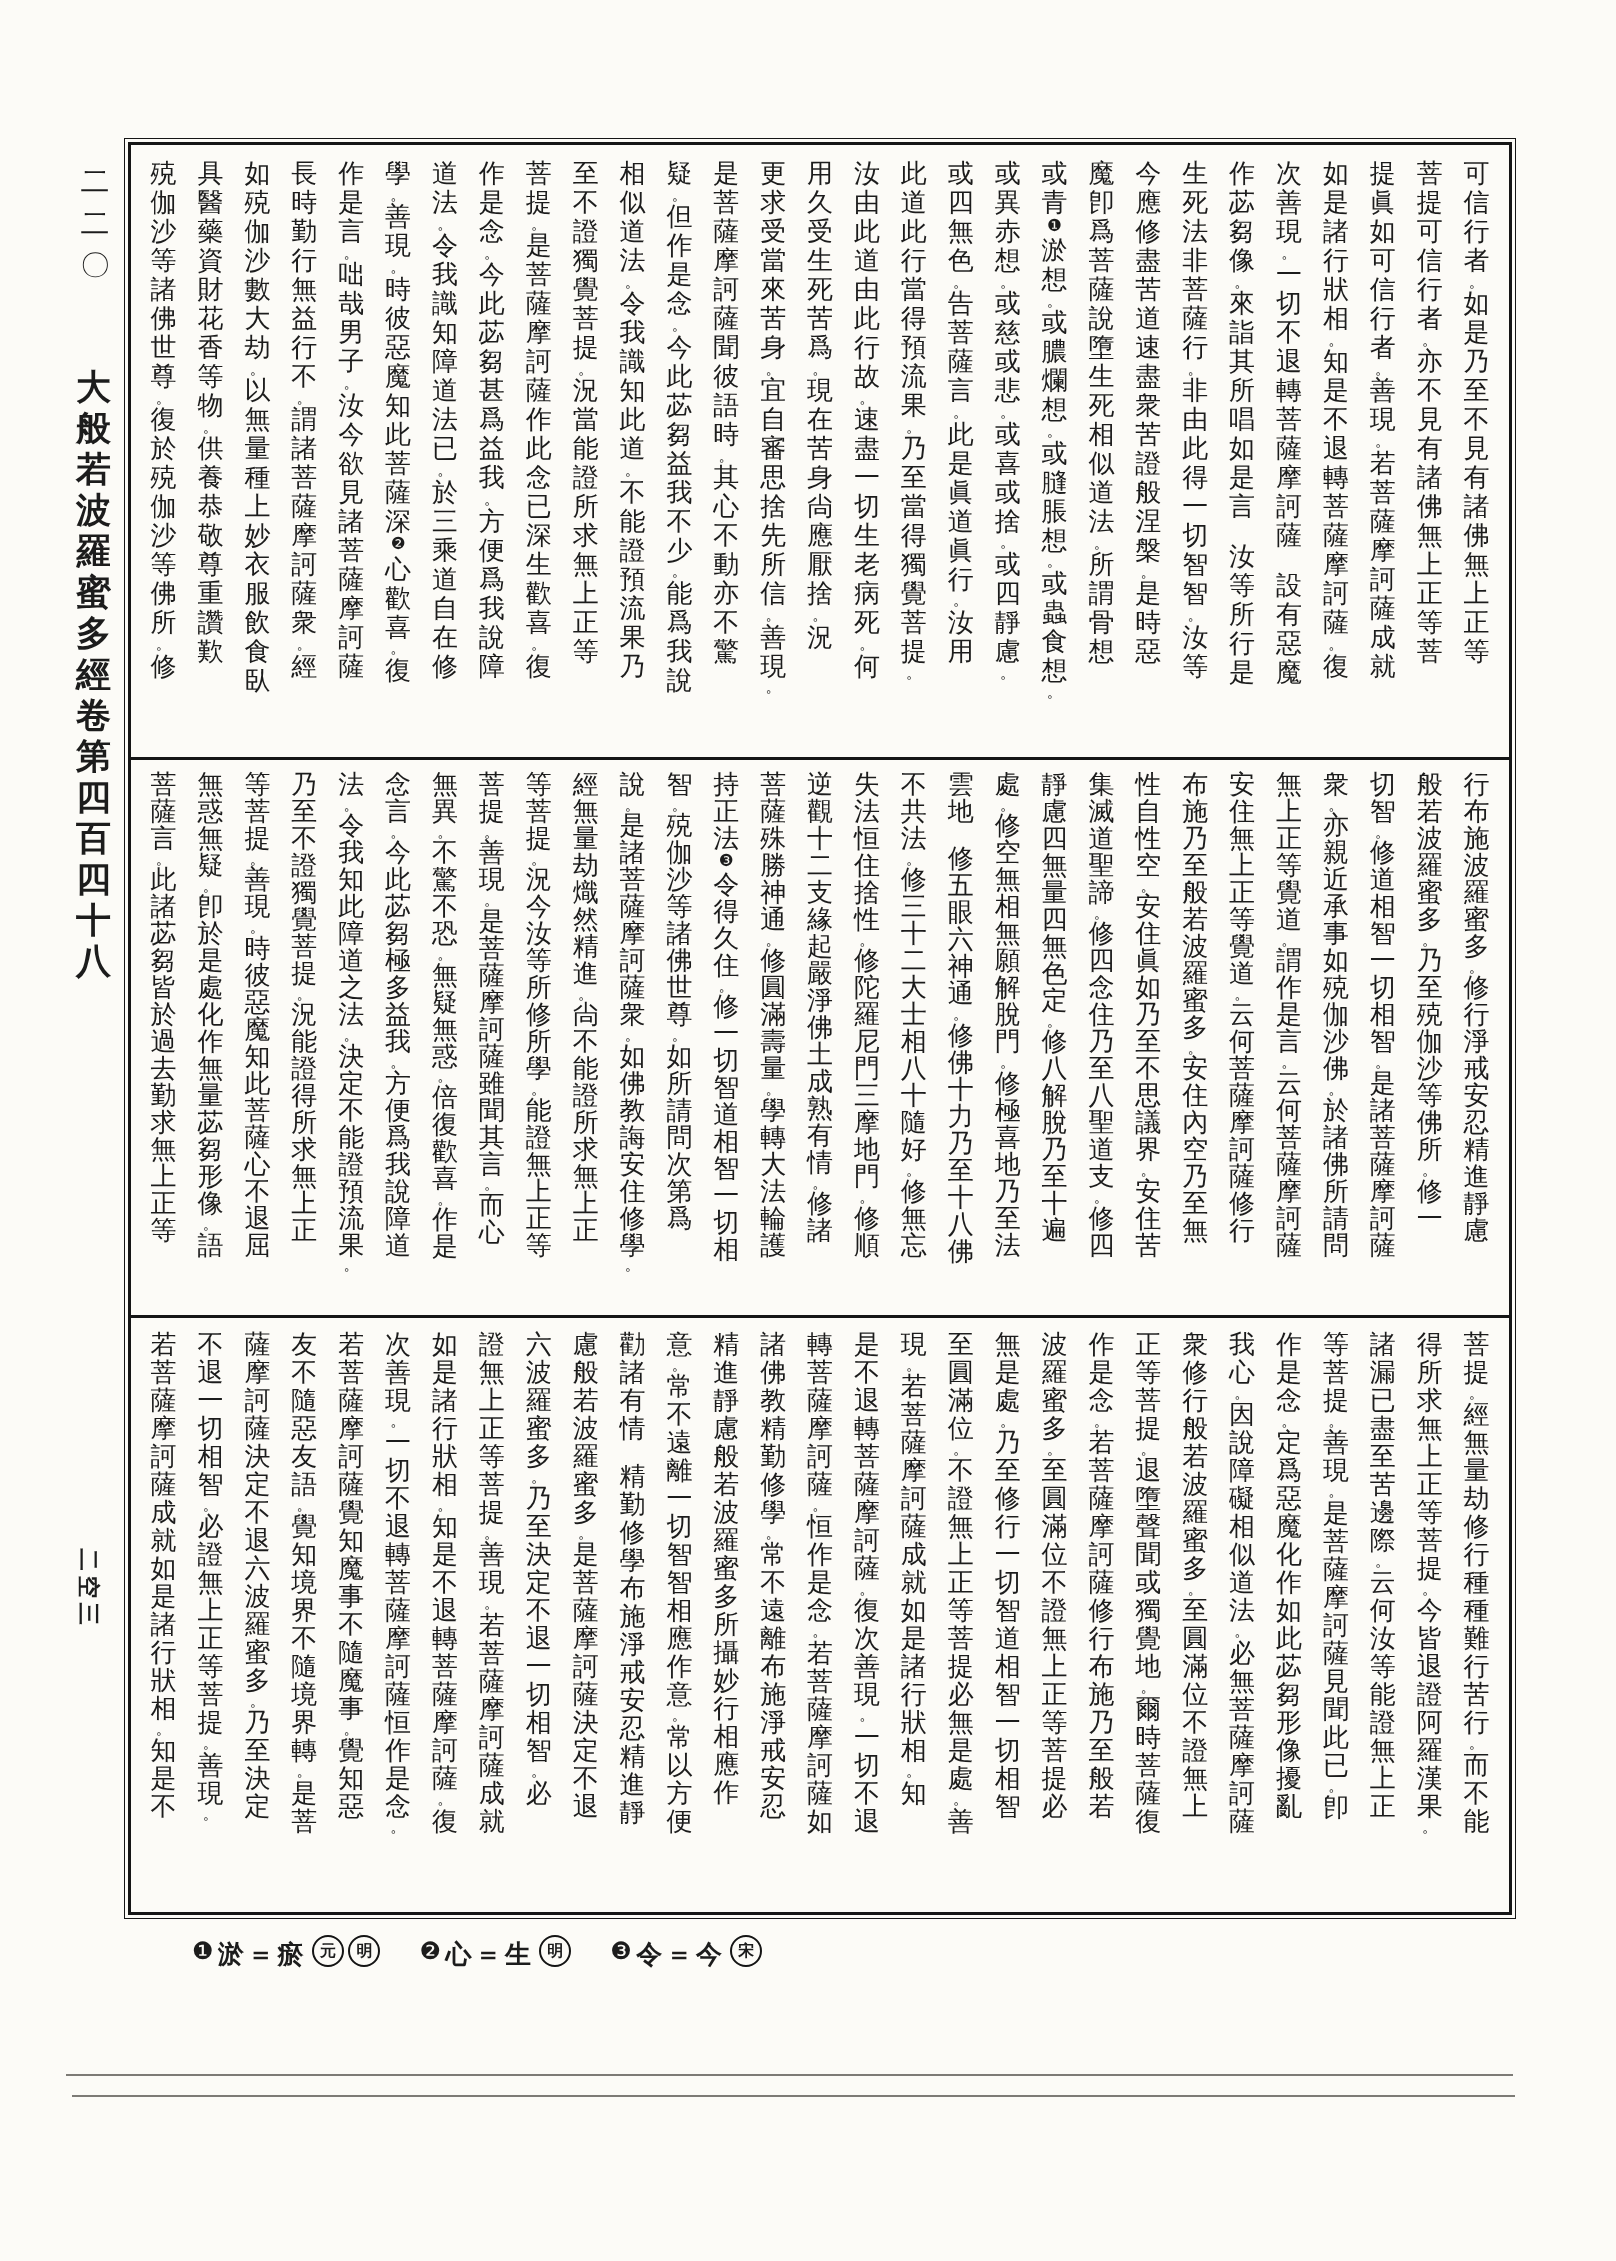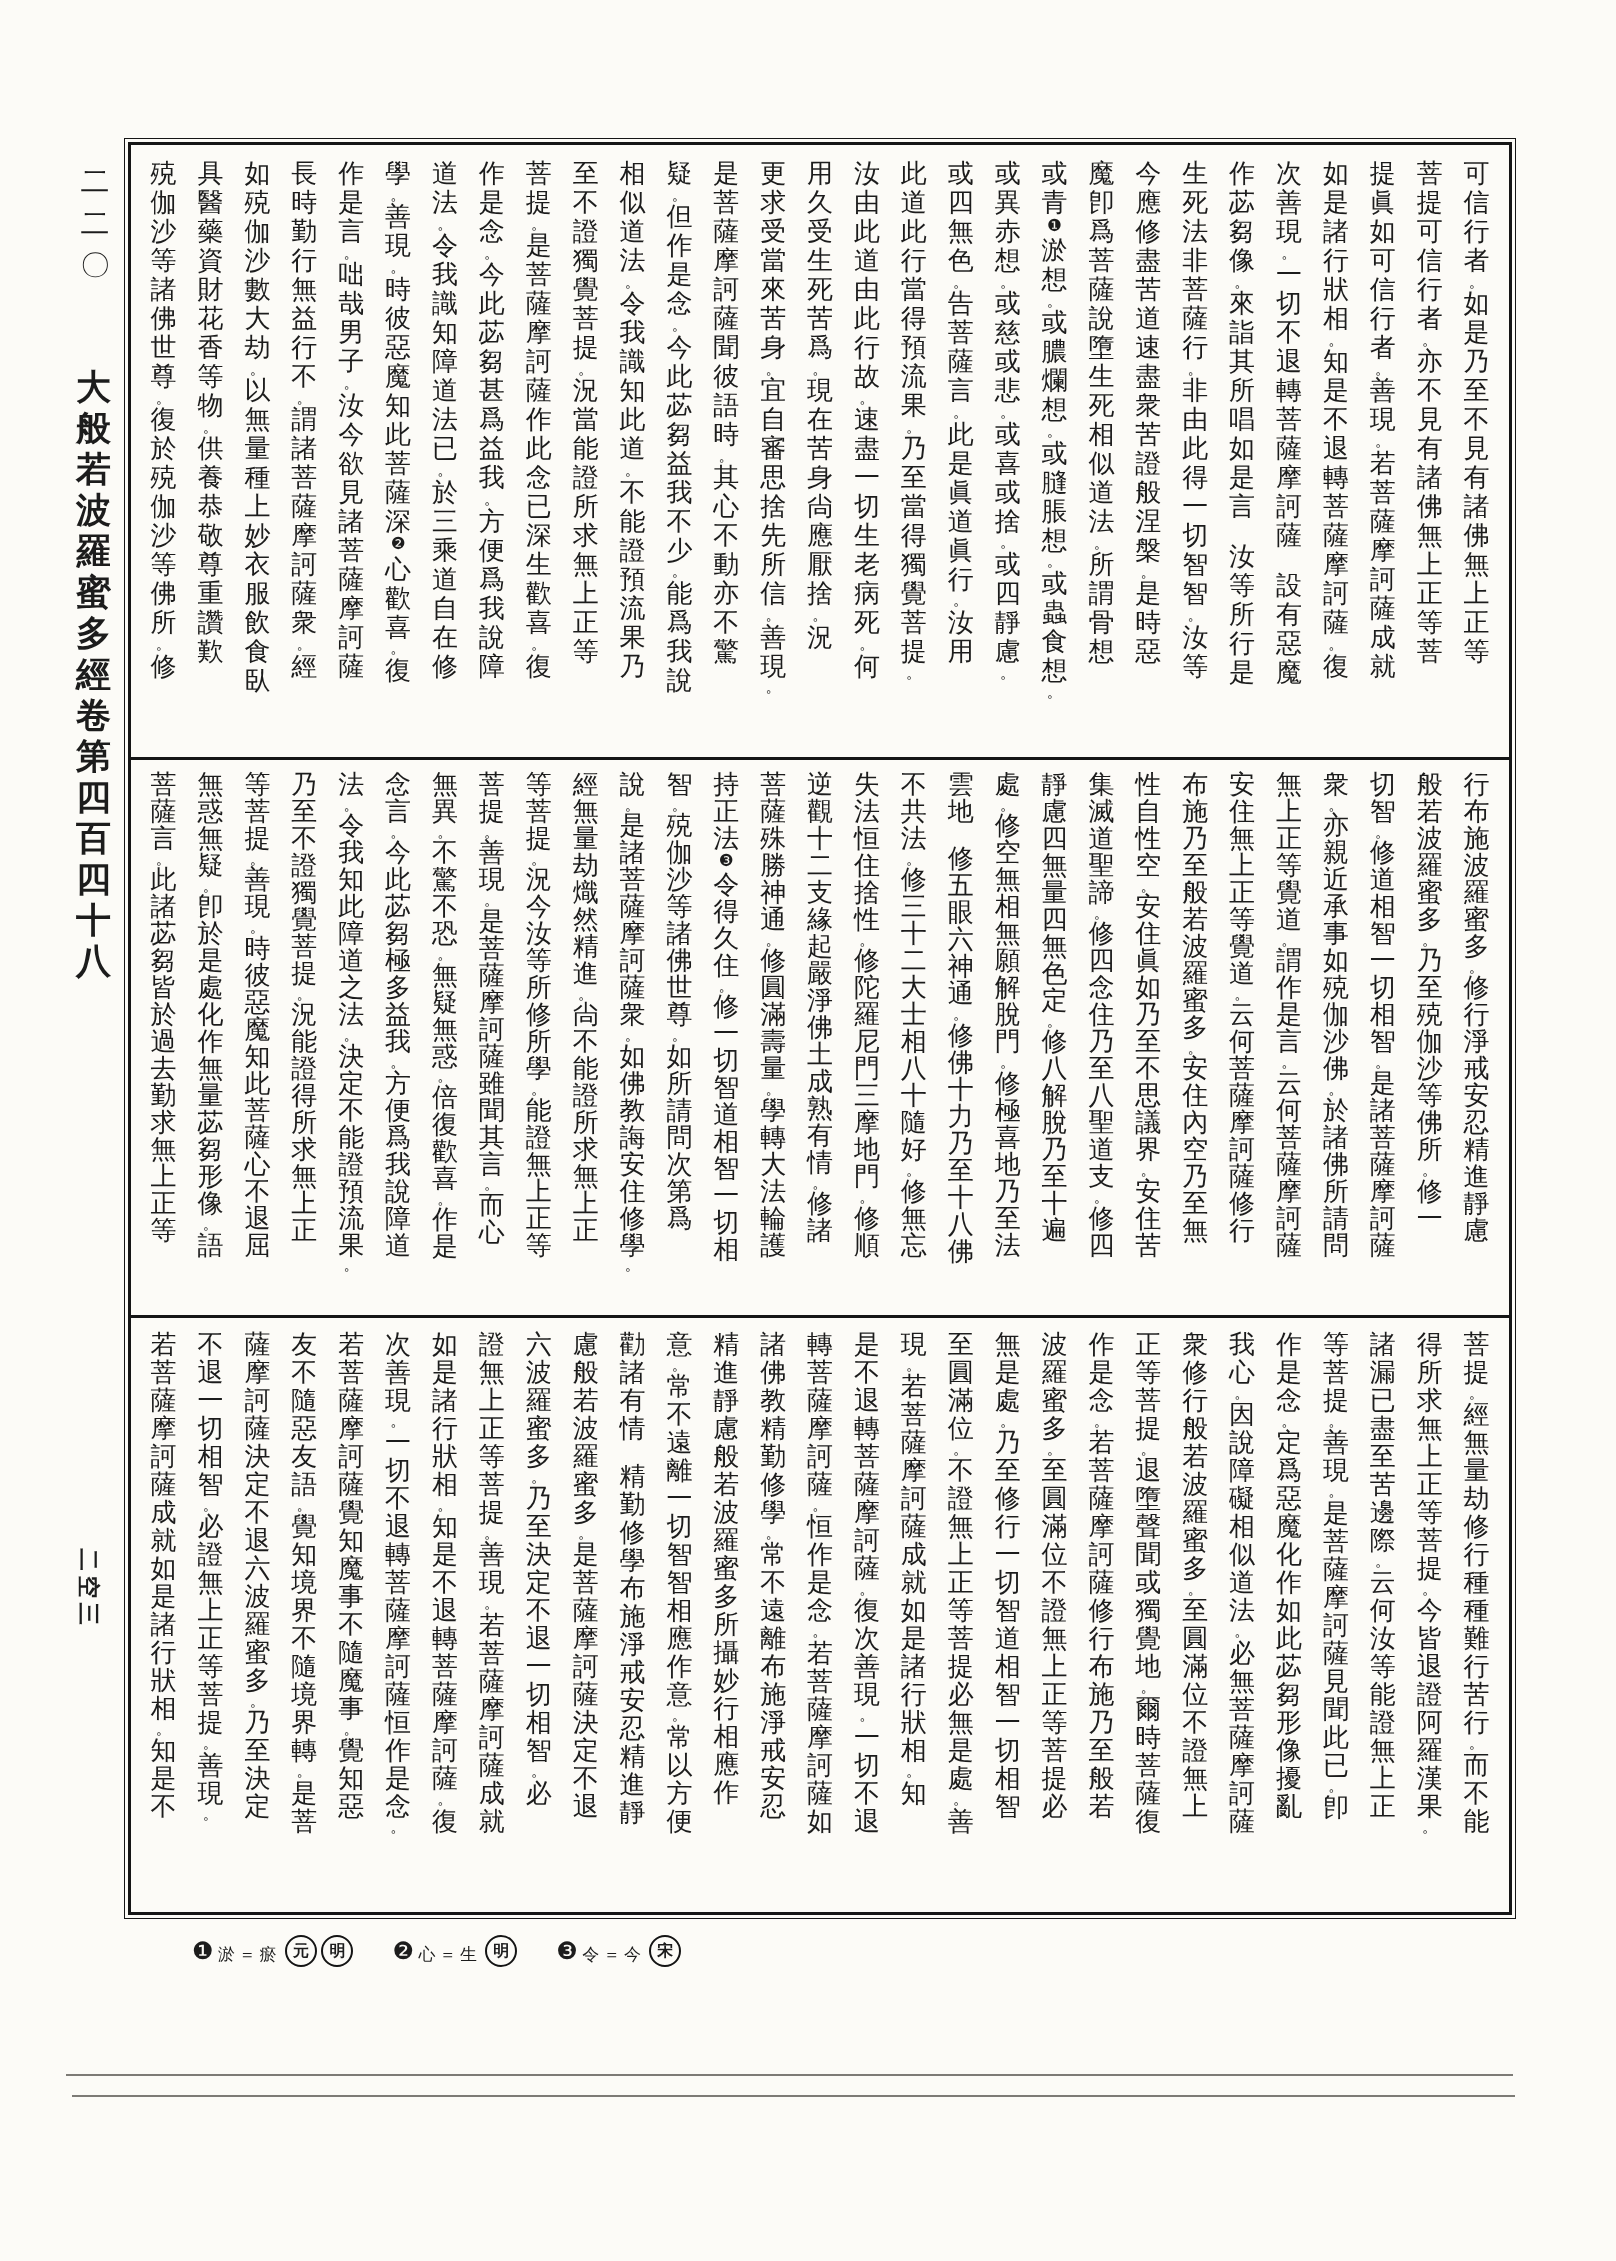--- a/index.html
+++ b/index.html
@@ -49,21 +49,21 @@
     transform:rotate(90deg);
     font-size:22.6px;font-weight:bold;letter-spacing:4.5px;white-space:nowrap;
   }
   
   .footnotes{
     position:absolute;left:192px;top:1931px;width:1206px;height:39px;
     display:flex;align-items:center;gap:39px;
   }
   .fn-item{display:inline-flex;align-items:center;}
   .fn-marker{font-size:24px;margin-right:4.5px;}
-  .fn-text{font-size:17px;font-weight:normal;letter-spacing:3.8px;margin-top:7px;}
+  .fn-text{font-size:26px;font-weight:bold;letter-spacing:3.8px;margin-top:7px;}
   .fn-siglum{
     width:28px;height:28px;margin-left:4.5px;
     border:2.3px solid #141414;border-radius:50%;
     display:inline-flex;align-items:center;justify-content:center;
     font-size:16px;font-weight:bold;line-height:1;
   }
   
   .scanline{position:absolute;background:#7d7b76;}
   .scanline-1{left:66px;top:2074px;width:1447px;height:1.5px;}
   .scanline-2{left:72px;top:2095px;width:1443px;height:2.3px;}

